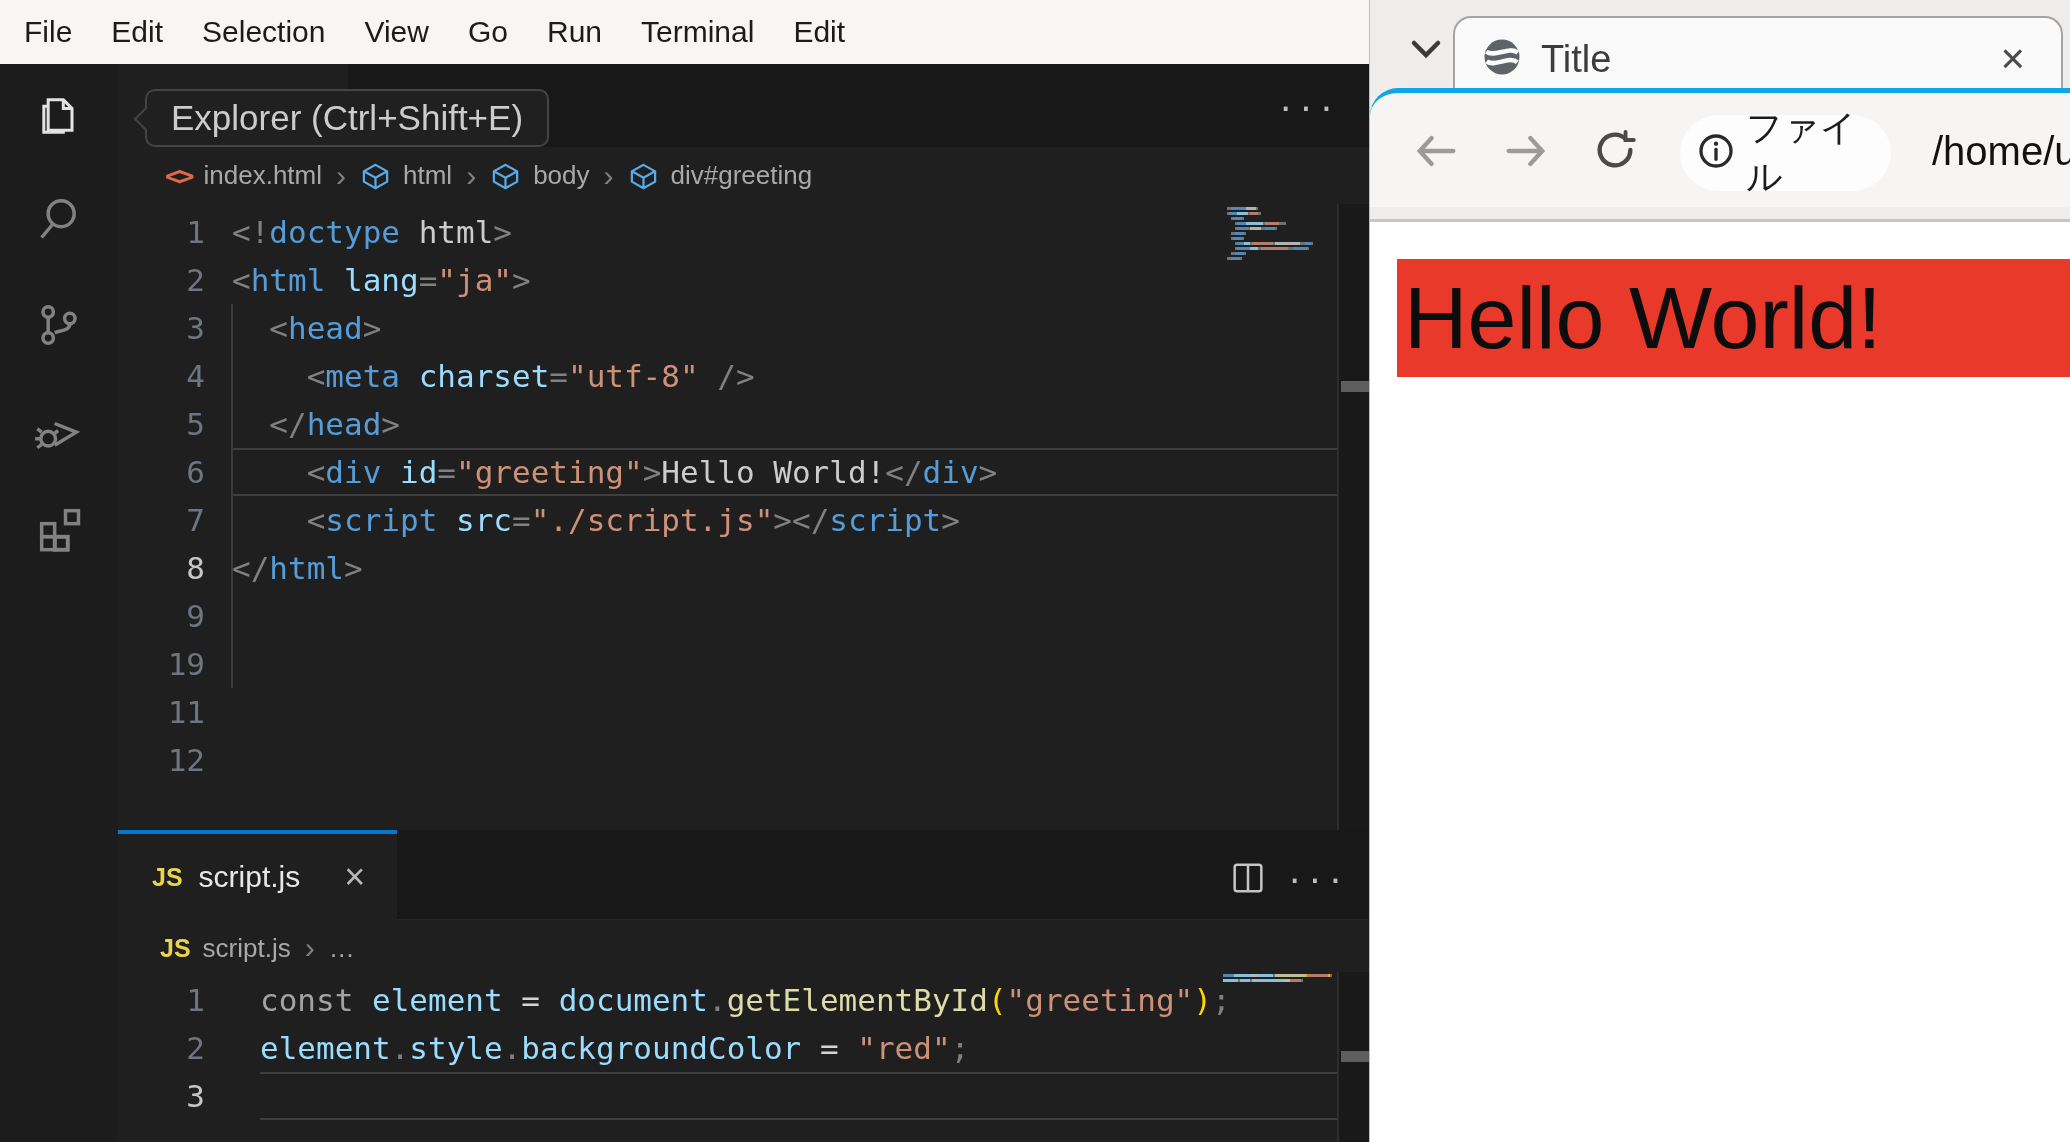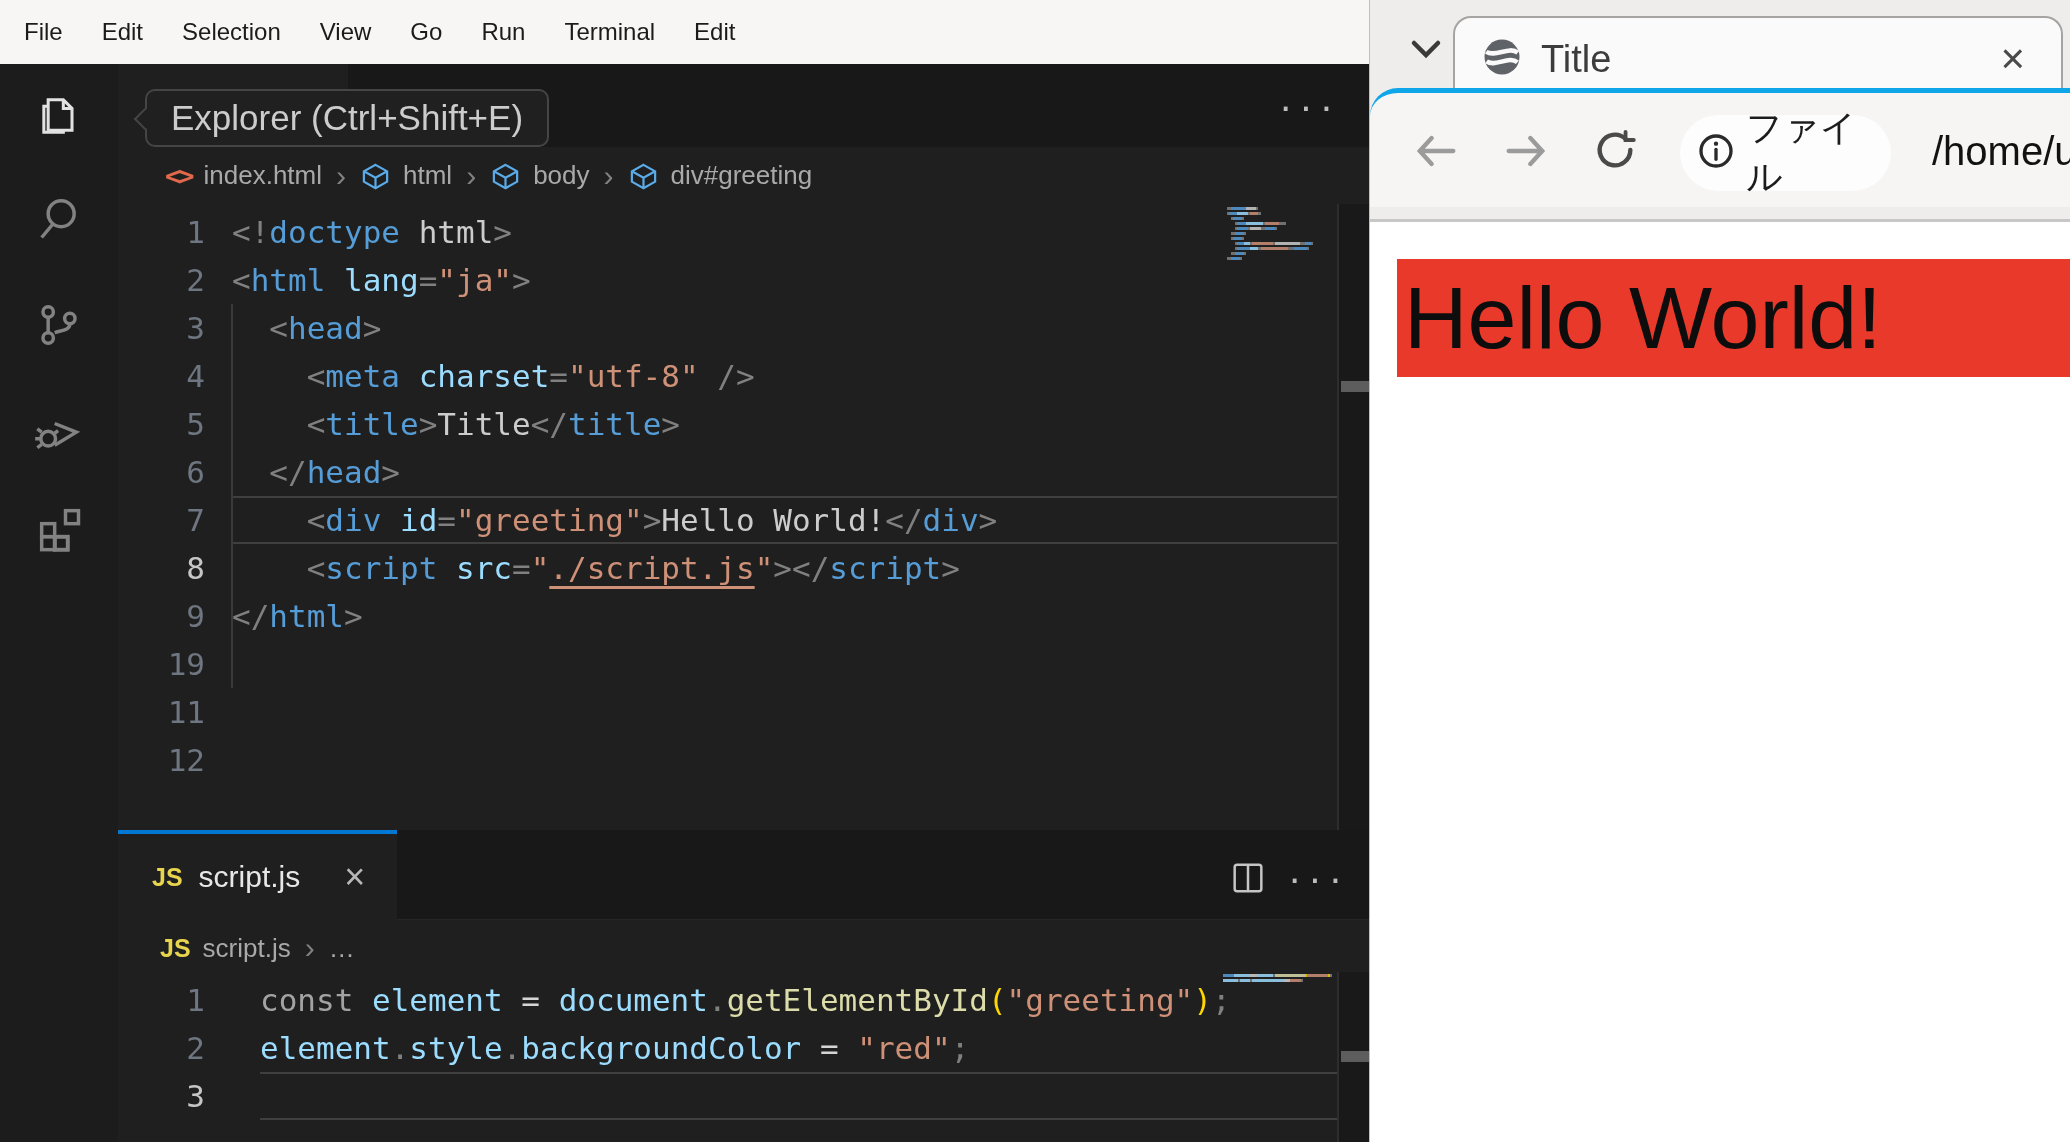--- a/index.html
+++ b/index.html
@@ -2,21 +2,21 @@
 <html><head>
 <meta charset="utf-8">
 <style>
   * { margin:0; padding:0; box-sizing:border-box; }
   html,body { width:2070px; height:1142px; overflow:hidden; background:#1f1f1f; }
   .screen { position:relative; width:2070px; height:1142px; font-family:"Liberation Sans",sans-serif; overflow:hidden; }
 
   
   .menubar { position:absolute; left:0; top:0; width:1369px; height:64px; background:#f7f6f5;
              display:flex; align-items:center; padding-left:24px; gap:39px;
-             font-size:24px; color:#1b1b1b; }
+             font-size:30px; color:#1b1b1b; }
   .menubar span { cursor:default; }
 
   .activitybar { position:absolute; left:0; top:64px; width:118px; height:1078px; background:#1c1c1c; }
   .act-icon { position:absolute; left:33px; width:52px; height:52px; }
   .act-icon svg { width:52px; height:52px; }
 
   .editor-bg { position:absolute; left:118px; top:64px; width:1251px; height:1078px; background:#1f1f1f; }
 
   
   .tabbar1 { position:absolute; left:118px; top:64px; width:1251px; height:83px; background:#181818; }
@@ -38,21 +38,21 @@
   .code-wrap { position:absolute; font-family:"DejaVu Sans Mono",monospace; font-size:31px; }
   .gutter { position:absolute; top:0; text-align:right; color:#6e7681; }
   .ln-num { height:48px; line-height:48px; }
   .ln-num.active { color:#c6c6c6; }
   .lines { position:absolute; top:0; }
   .code-line { height:48px; line-height:48px; white-space:pre; color:#cccccc; }
   .code-line.active { border-top:2px solid #3f3f3f; border-bottom:2px solid #3f3f3f; line-height:44px; }
   .tk-tag{color:#569cd6} .tk-p{color:#808080} .tk-attr{color:#9cdcfe} .tk-str{color:#ce9178}
   .tk-text{color:#cccccc} .tk-kw{color:#a3a3a3} .tk-var{color:#9cdcfe} .tk-fn{color:#dcdcaa}
   .tk-br1{color:#ffd700} .tk-op{color:#d4d4d4}
-  .tk-link{color:#ce9178; text-decoration:underline; text-underline-offset:7px;text-align:center;}
+  .tk-link{color:#ce9178; text-underline-offset:7px;text-align:center;}
   .indent-guide { position:absolute; width:2px; background:#3a3a3a; }
 
   
   .minimap { position:absolute; }
   .mm-line { height:3px; margin-bottom:2px; display:flex; }
   .mm-seg { height:3px; opacity:.85; }
 
   
   .strip { position:absolute; width:32px; background:#191919; border-left:2px solid #2d2d2d; }
   .strip .thumb { position:absolute; left:2px; right:0; height:11px; background:#5d5d5d; }
@@ -200,21 +200,20 @@
         <div class="ln-num">9</div>
         <div class="ln-num">19</div>
         <div class="ln-num">11</div>
         <div class="ln-num">12</div>
       </div>
     <div class="lines" style="left:114px; top:4px; width:1105px;">
         <div class="code-line"><span class="tk-p">&lt;!</span><span class="tk-tag">doctype</span><span class="tk-text"> html</span><span class="tk-p">&gt;</span></div>
         <div class="code-line"><span class="tk-p">&lt;</span><span class="tk-tag">html</span><span class="tk-attr"> lang</span><span class="tk-p">=</span><span class="tk-str">"ja"</span><span class="tk-p">&gt;</span></div>
         <div class="code-line"><span class="tk-text">  </span><span class="tk-p">&lt;</span><span class="tk-tag">head</span><span class="tk-p">&gt;</span></div>
         <div class="code-line"><span class="tk-text">    </span><span class="tk-p">&lt;</span><span class="tk-tag">meta</span><span class="tk-attr"> charset</span><span class="tk-p">=</span><span class="tk-str">"utf-8"</span><span class="tk-p"> /&gt;</span></div>
-        <div class="code-line"><span class="tk-text">    </span><span class="tk-p">&lt;</span><span class="tk-tag">title</span><span class="tk-p">&gt;</span><span class="tk-text">Title</span><span class="tk-p">&lt;/</span><span class="tk-tag">title</span><span class="tk-p">&gt;</span></div>
         <div class="code-line"><span class="tk-text">  </span><span class="tk-p">&lt;/</span><span class="tk-tag">head</span><span class="tk-p">&gt;</span></div>
         <div class="code-line active"><span class="tk-text">    </span><span class="tk-p">&lt;</span><span class="tk-tag">div</span><span class="tk-attr"> id</span><span class="tk-p">=</span><span class="tk-str">"greeting"</span><span class="tk-p">&gt;</span><span class="tk-text">Hello World!</span><span class="tk-p">&lt;/</span><span class="tk-tag">div</span><span class="tk-p">&gt;</span></div>
         <div class="code-line"><span class="tk-text">    </span><span class="tk-p">&lt;</span><span class="tk-tag">script</span><span class="tk-attr"> src</span><span class="tk-p">=</span><span class="tk-str">"</span><span class="tk-link">./script.js</span><span class="tk-str">"</span><span class="tk-p">&gt;</span><span class="tk-p">&lt;/</span><span class="tk-tag">script</span><span class="tk-p">&gt;</span></div>
         <div class="code-line"><span class="tk-p">&lt;/</span><span class="tk-tag">html</span><span class="tk-p">&gt;</span></div>
         <div class="code-line"></div>
       </div>
     <div class="indent-guide" style="left:113px; top:100px; height:384px;"></div>
   </div>
   <div class="minimap" style="left:1227px; top:207px; width:108px;">
       <div class="mm-line">

